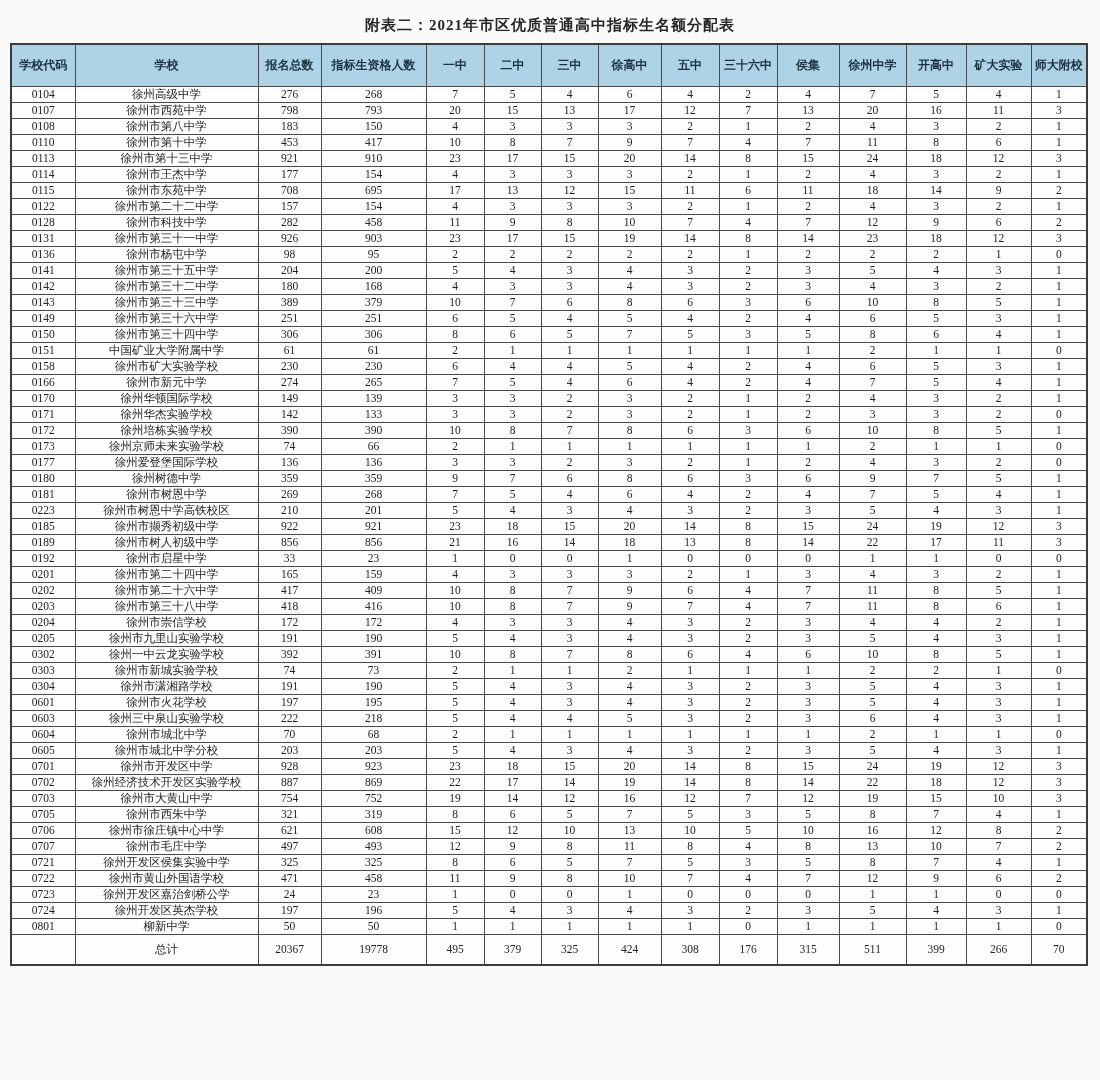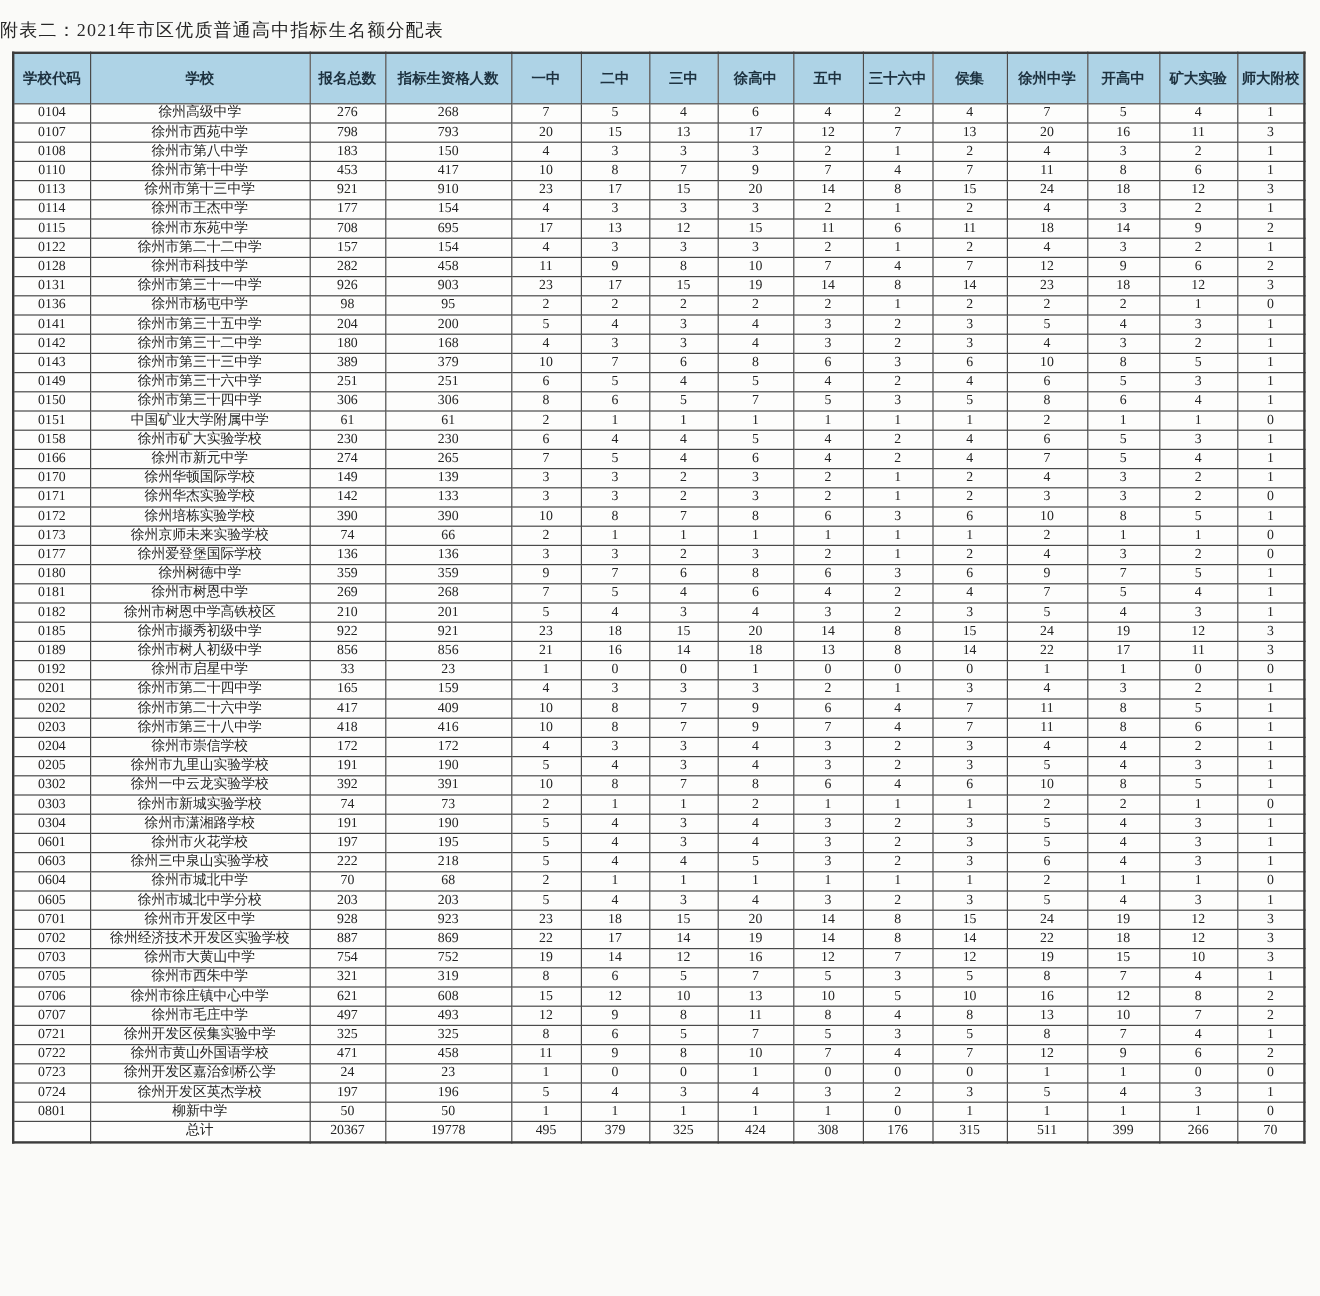--- a/index.html
+++ b/index.html
@@ -12,22 +12,23 @@
   }
   * { box-sizing: border-box; margin: 0; padding: 0; }
   html, body {
     width: 1100px;
     background: var(--page-bg);
     font-family: "Liberation Serif", "DejaVu Serif", serif;
   }
   body { height: 1080px; overflow: hidden; }
 
   .doc-title {
+    text-align: center;
     font-size: 15px;
-    font-weight: normal;
+    font-weight: bold;
     color: #272727;
     padding-top: 16px;
     letter-spacing: 1px;
   }
 
   table.grid {
     border-collapse: collapse;
     table-layout: fixed;
     width: 1076px;
     margin: 8px 0 0 10px;
@@ -51,21 +52,21 @@
     color: var(--text-color);
     height: 15.9px;
     line-height: 15px;
     border: 1px solid var(--border-color);
     text-align: center;
     padding: 0 1px;
     white-space: nowrap;
     overflow: hidden;
   }
   table.grid tr.total td {
-    height: 17px;
+    height: 30px;
   }
 </style>
 </head>
 <body>
 
 <div class="doc-title">附表二：2021年市区优质普通高中指标生名额分配表</div>
 
 <table class="grid">
   <colgroup>
     <col style="width:64px">
@@ -540,21 +541,21 @@
         <td>6</td>
         <td>4</td>
         <td>2</td>
         <td>4</td>
         <td>7</td>
         <td>5</td>
         <td>4</td>
         <td>1</td>
       </tr>
       <tr>
-        <td>0182</td>
+        <td>0223</td>
         <td>徐州市树恩中学高铁校区</td>
         <td>210</td>
         <td>201</td>
         <td>5</td>
         <td>4</td>
         <td>3</td>
         <td>4</td>
         <td>3</td>
         <td>2</td>
         <td>3</td>

